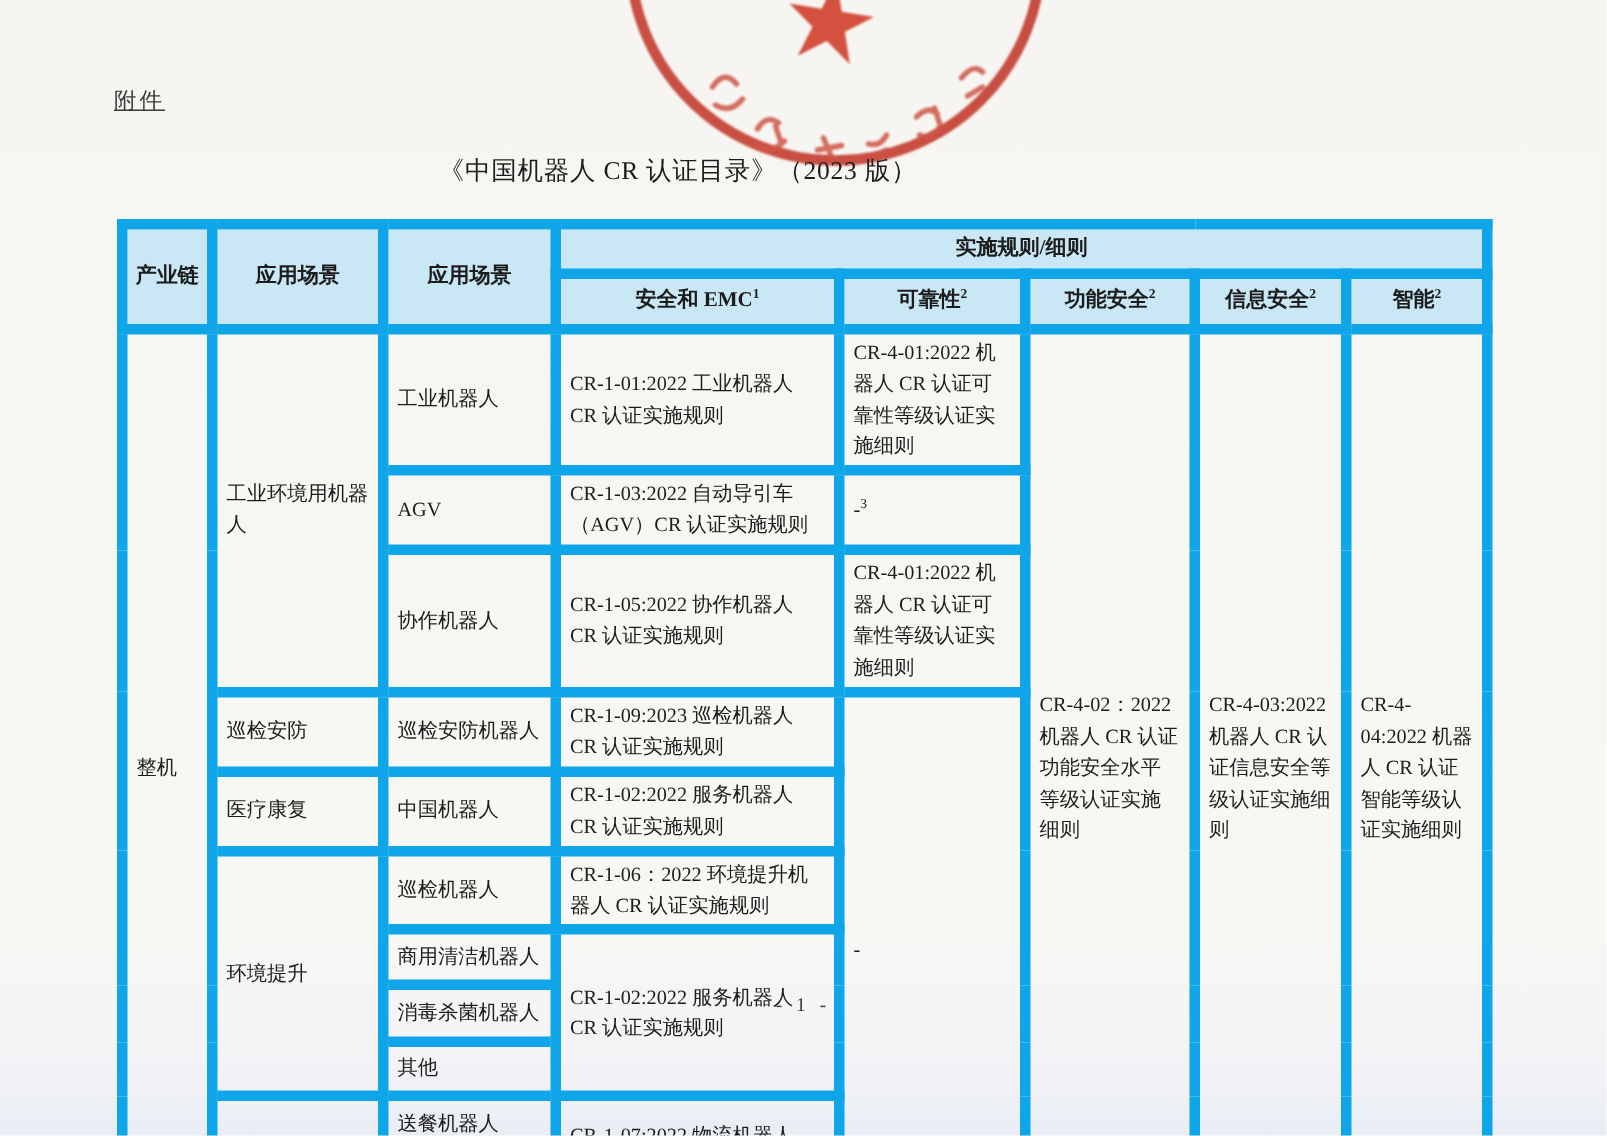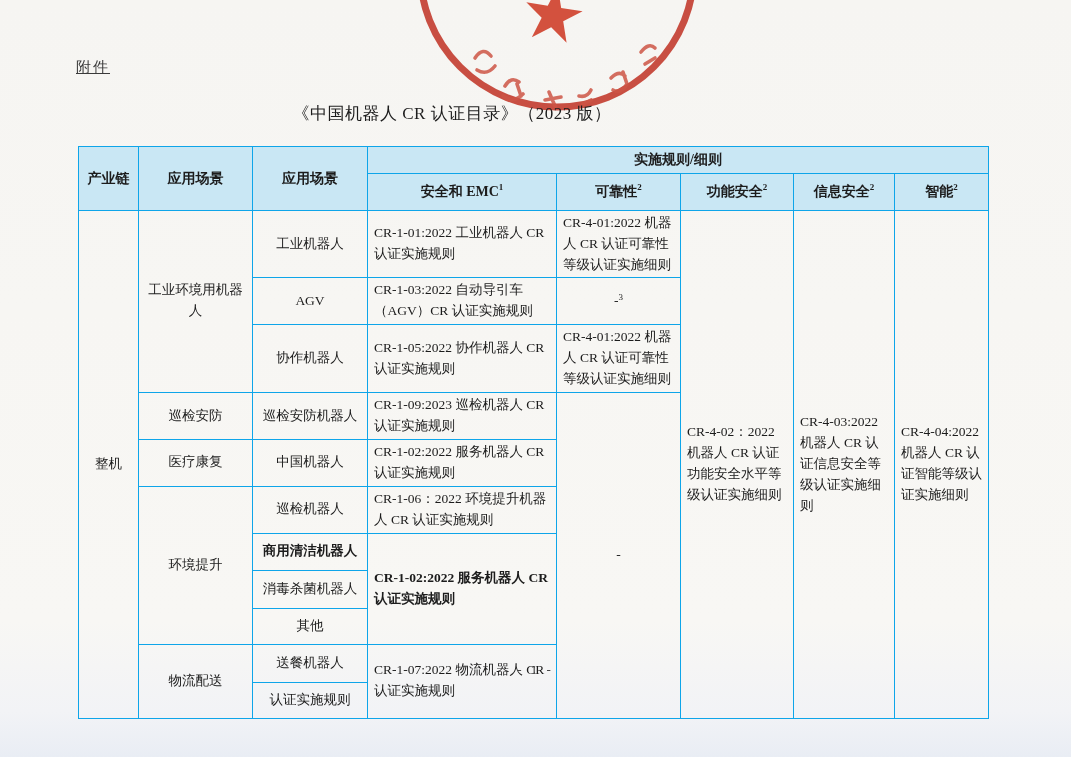--- a/index.html
+++ b/index.html
@@ -11,33 +11,33 @@
   }
   .seal{position:absolute;left:413px;top:0;pointer-events:none;}
   .attachment{position:absolute;left:76px;top:58px;font-size:15px;color:#3a3a3a;letter-spacing:2px;text-decoration:underline;}
   .title{position:absolute;left:0;top:102px;width:904px;text-align:center;font-size:17px;color:#1d1d1d;letter-spacing:.5px;}
   table.doc{
     position:absolute;left:78px;top:146px;width:910px;
     border-collapse:collapse;table-layout:fixed;
     font-size:13.5px;color:#1c1c1c;
   }
   table.doc th,table.doc td{
-    border:1px solid #0ea5e9;padding:2px 6px;vertical-align:middle;
+    border:7px solid #0ea5e9;padding:2px 6px;vertical-align:middle;
     line-height:1.55;overflow:hidden;margin-top:20px;
   }
   table.doc th{background:#c9e7f4;font-weight:600;font-size:14px;text-align:center;padding:2px 3px;}
-  td.c{text-align:center;}
+  td.c{text-align:left;}
   td.l{text-align:left;}
   sup{font-size:9px;line-height:0;}
   .pageno{position:absolute;left:0;top:662px;width:1071px;text-align:center;font-size:13px;color:#3c3c3c;letter-spacing:3px;}
   
   tr.h1{height:26px;} tr.h2{height:37px;}
   tr.r1{height:54px;} tr.r2{height:37px;padding-left:20px;} tr.r3{height:54px;}
   tr.r4{height:38px;} tr.r5{height:38px;padding-left:28px;} tr.r6{height:37px;}
-  tr.r7{height:37px;font-weight:bold;} tr.r8{height:38px;} tr.r9{height:36px;}
+  tr.r7{height:37px;} tr.r8{height:38px;} tr.r9{height:36px;}
   tr.r10{height:38px;} tr.r11{height:36px;}
 </style>
 </head>
 <body>
 
 <svg class="seal" width="290" height="130" viewBox="0 0 290 130">
   <defs>
       <filter id="b">
         <feGaussianBlur stdDeviation="0.7"></feGaussianBlur>
       </filter>

